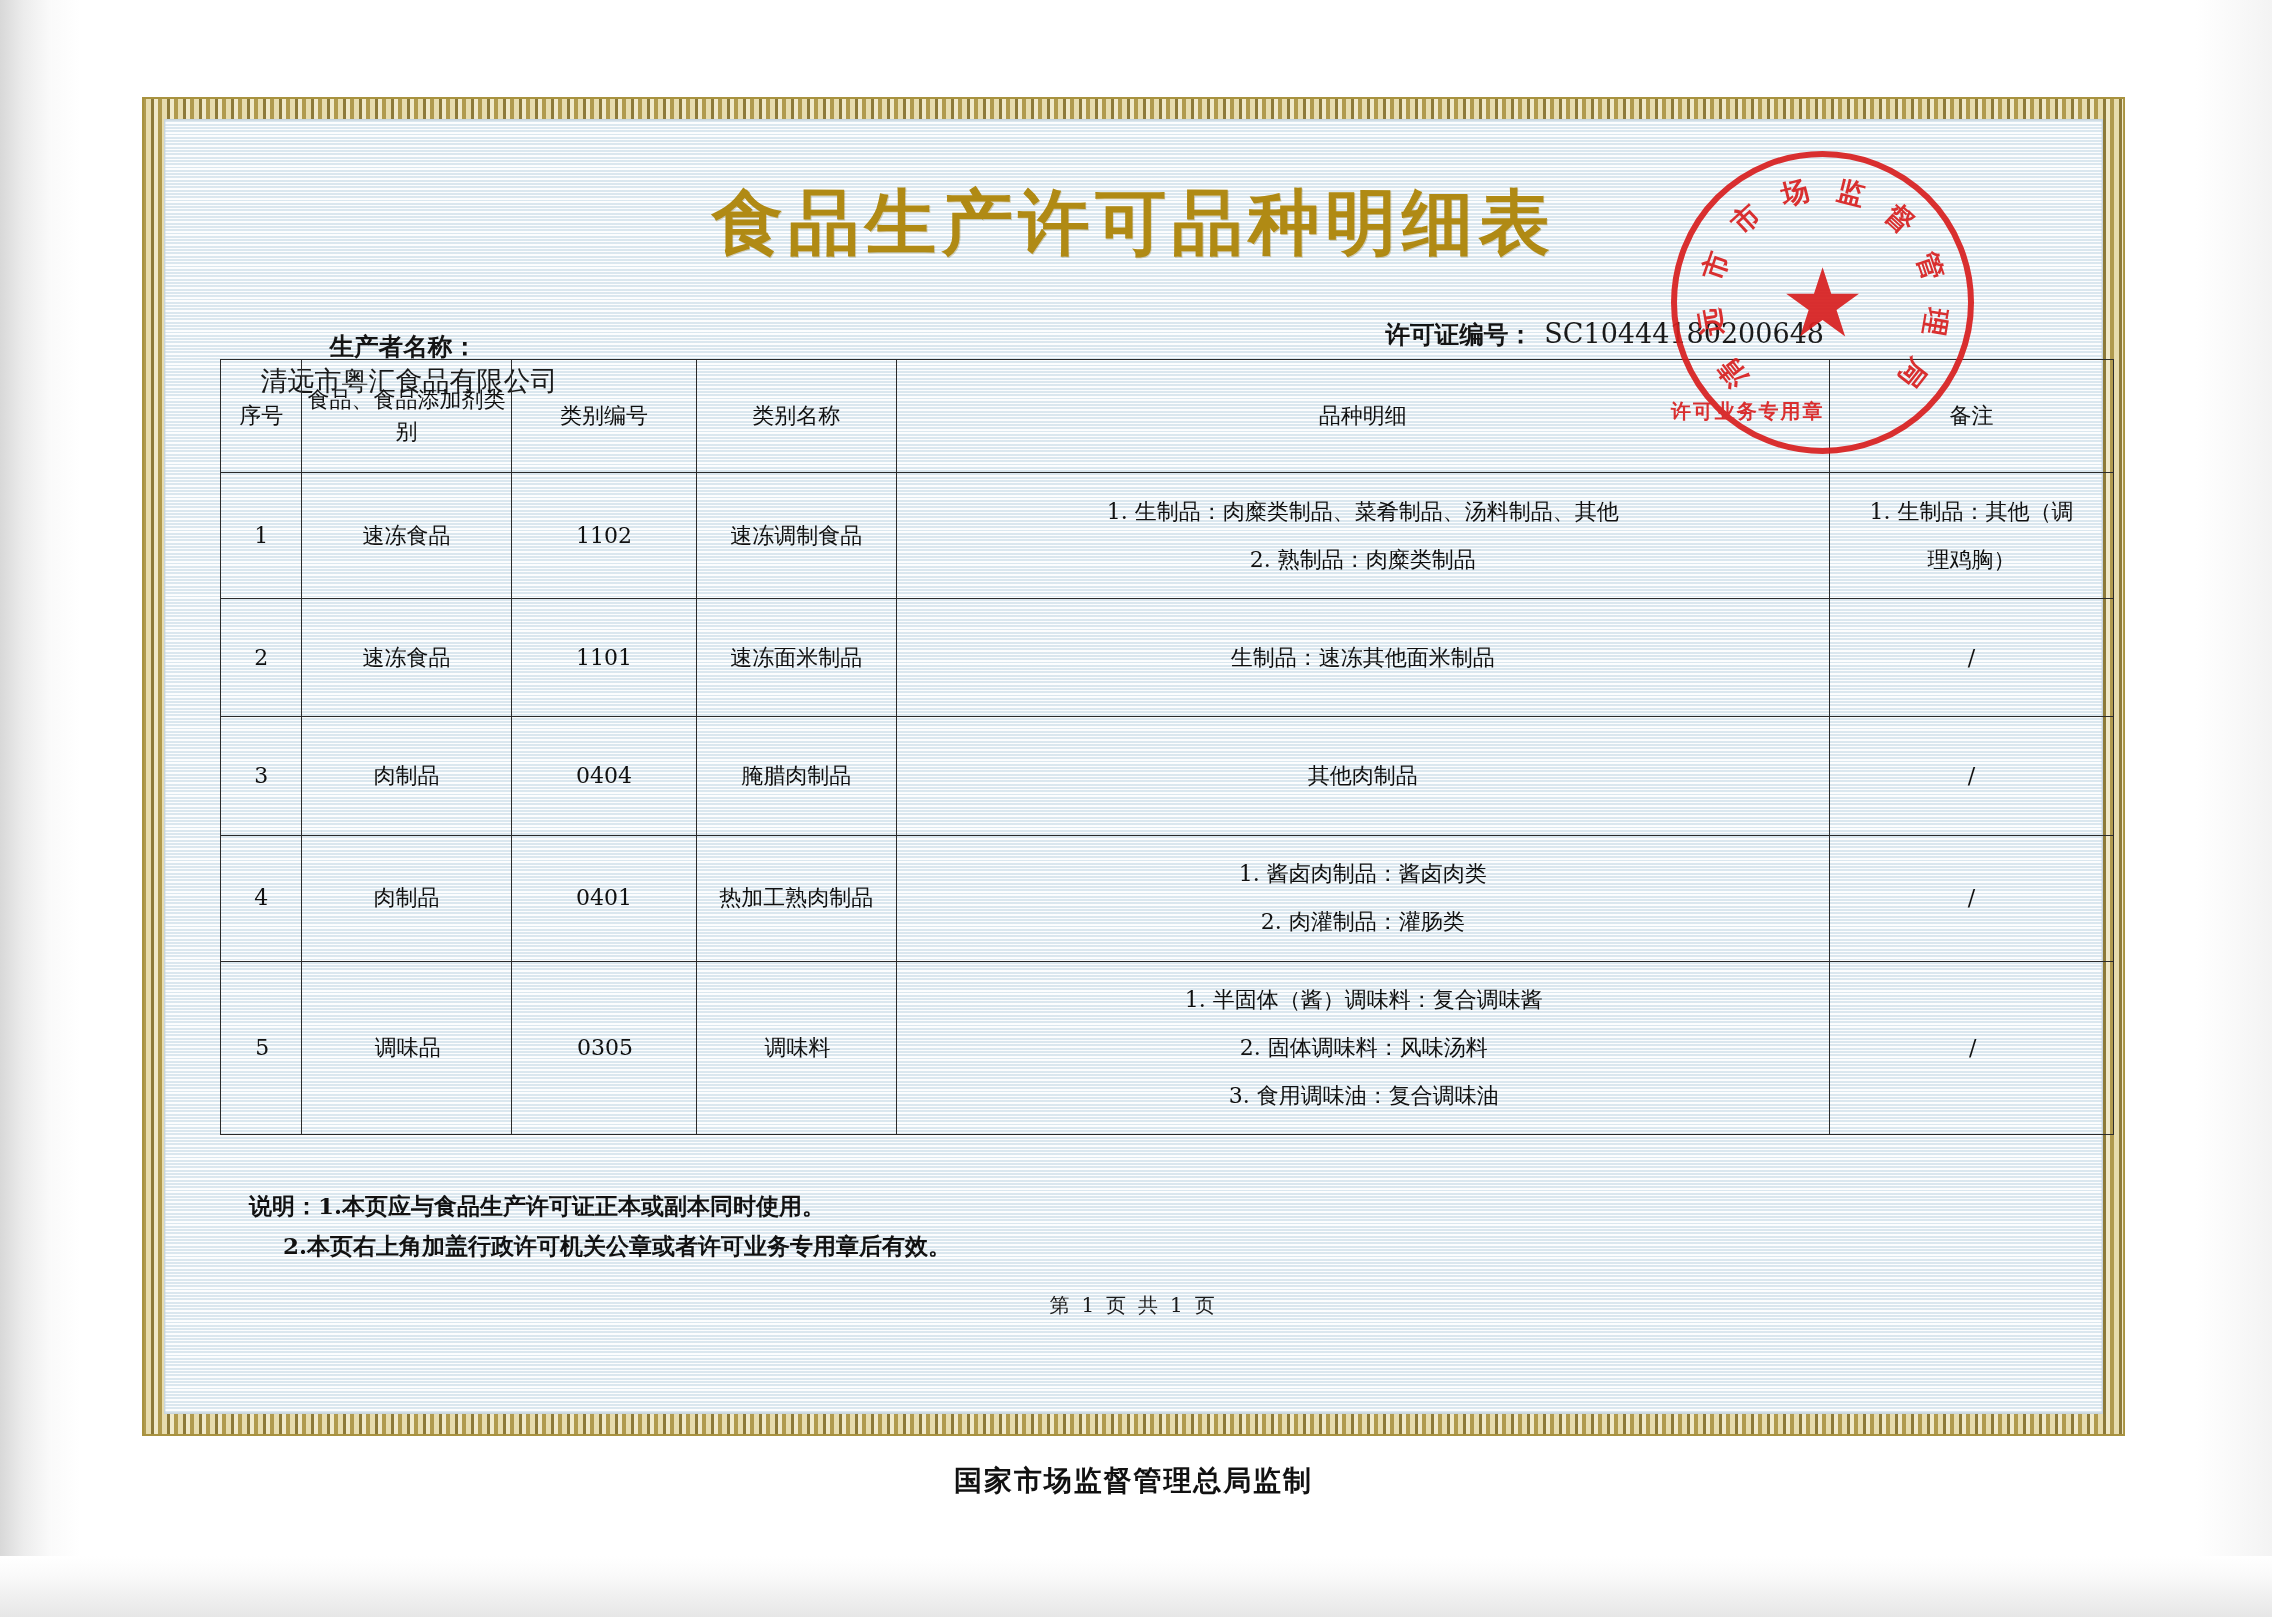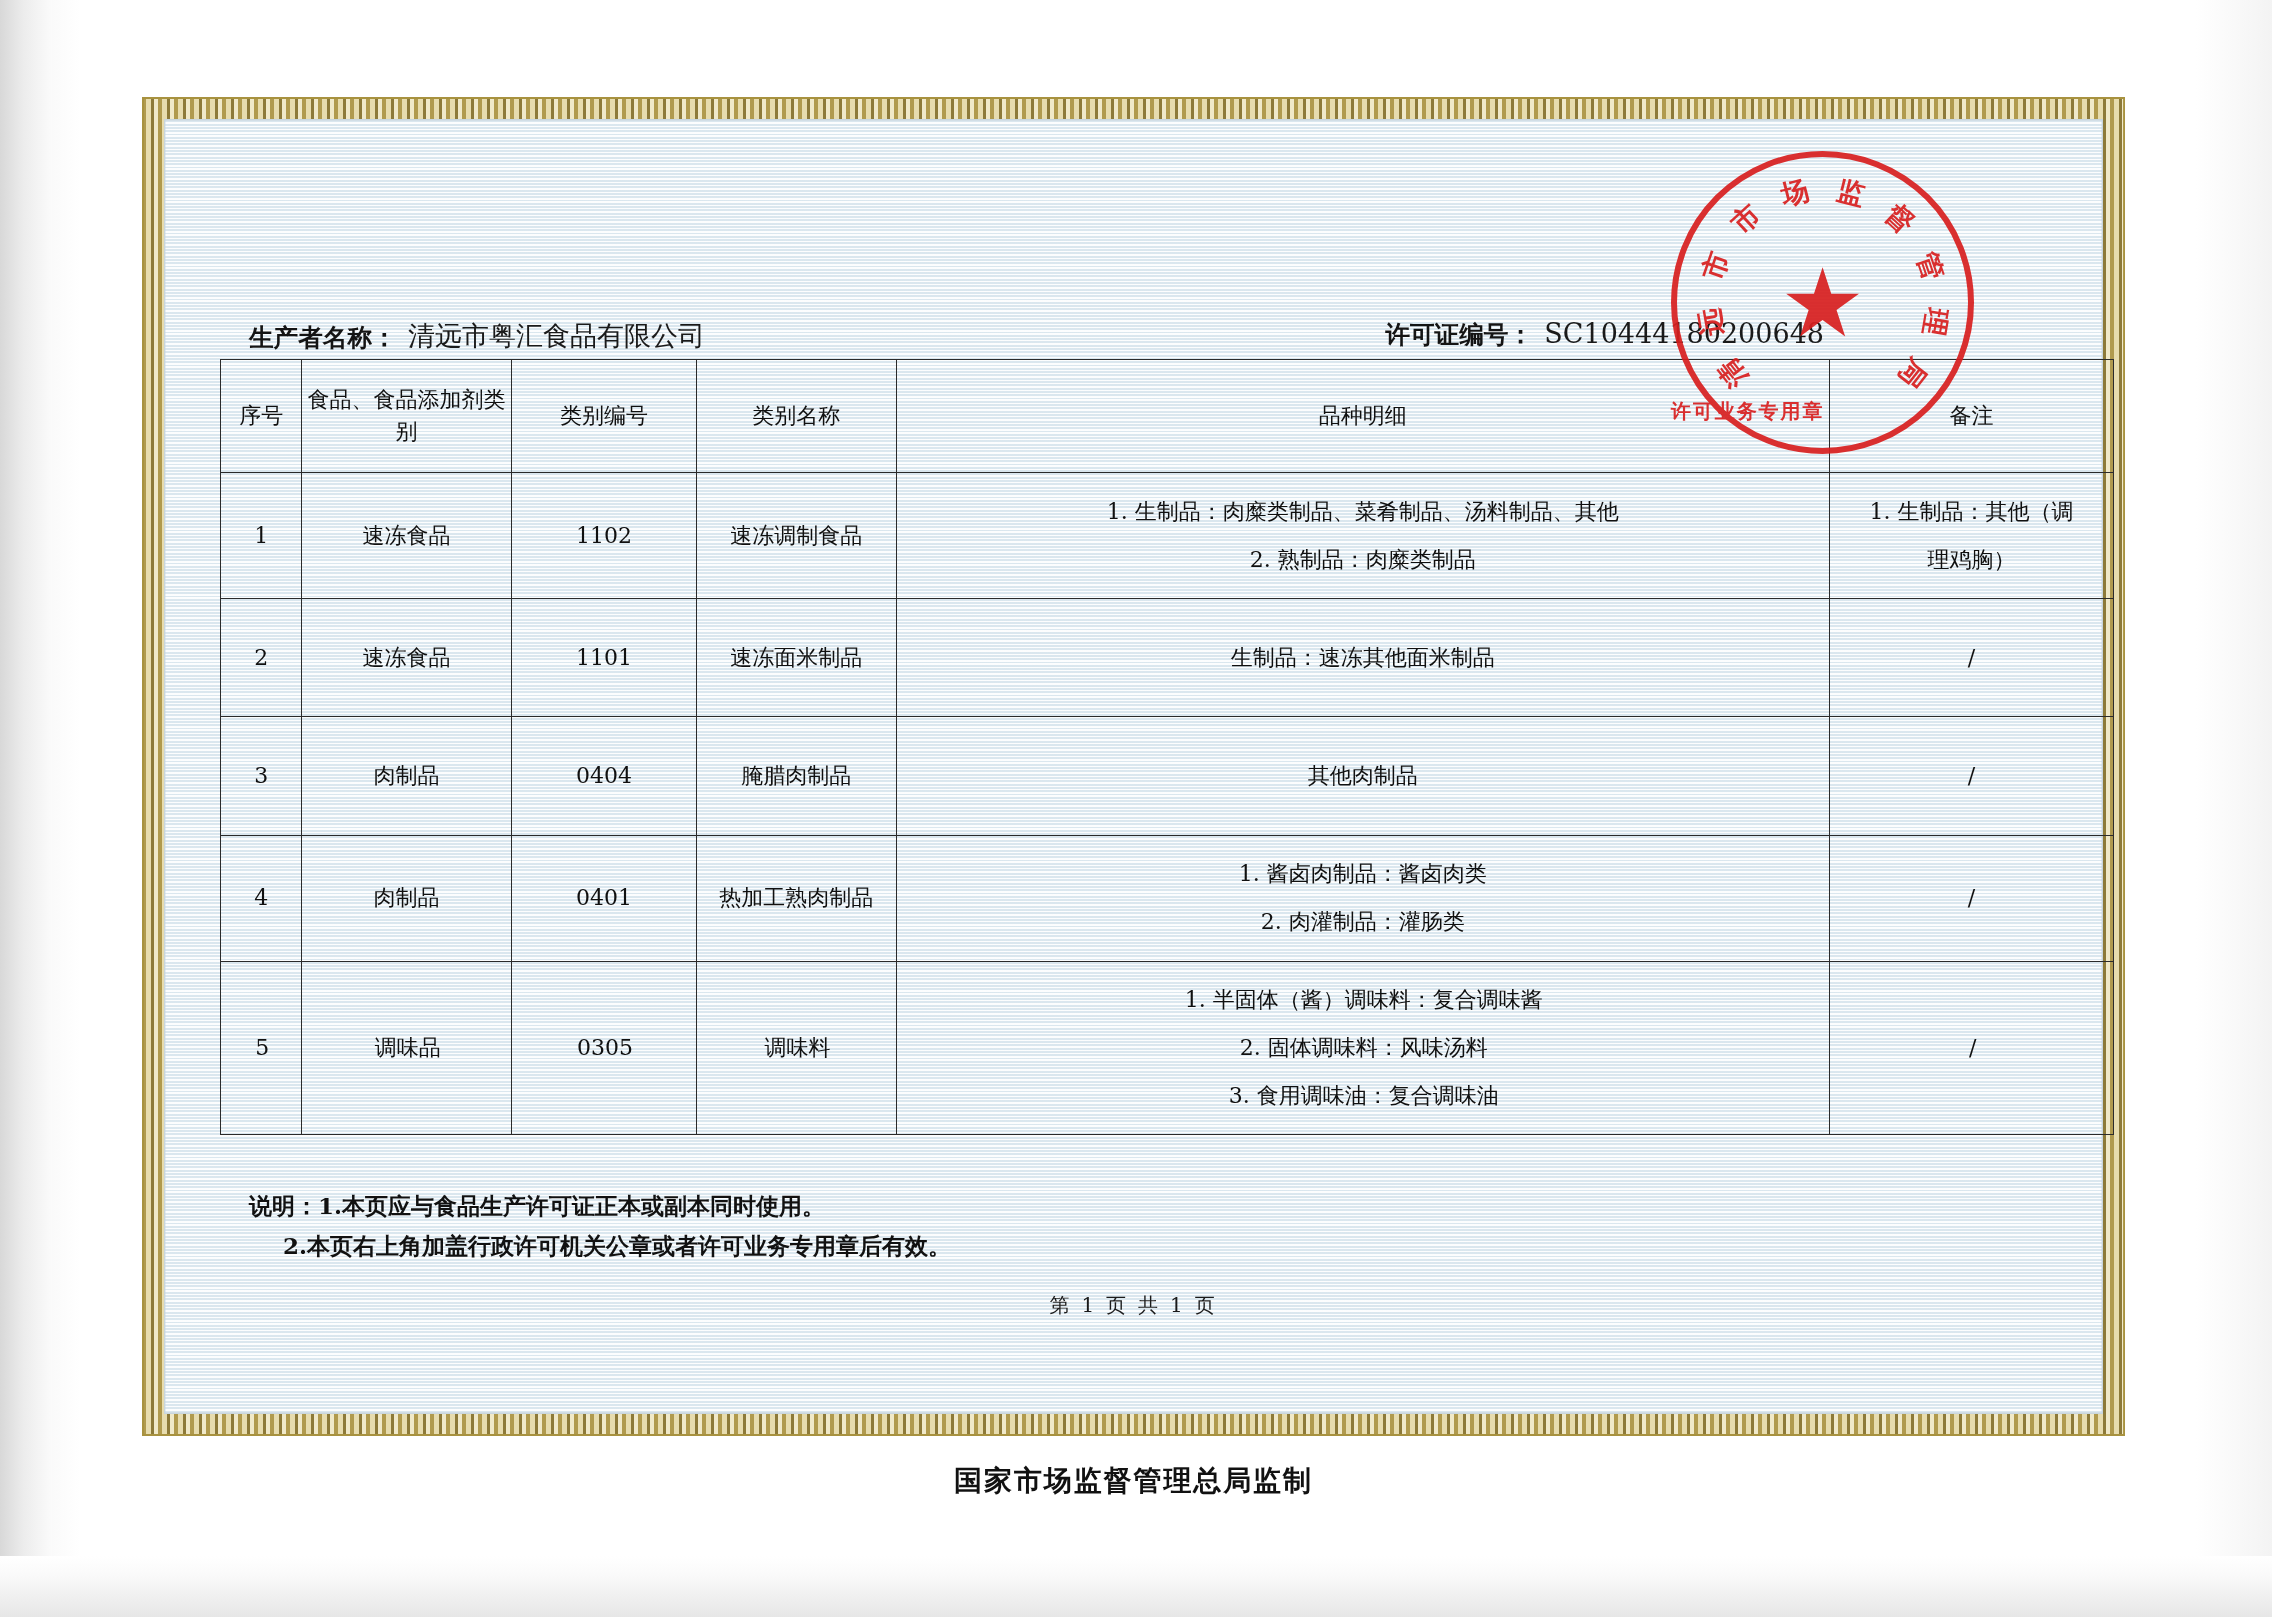--- a/index.html
+++ b/index.html
@@ -95,23 +95,24 @@
 
   .meta-row {
     position: absolute;
     left: 85px;
     top: 199px;
     width: 1779px;
     height: 38px;
   }
   .meta-left {
     position: absolute;
-    left: 0; top: 0;
+    left: 0; top: 12px;
     display: flex;
-    align-items: flex-end;
+    align-items: center;
+    flex-direction: column;
   }
   .meta-right {
     position: absolute;
     right: 204px; top: 0;
     display: flex;
     align-items: baseline;
   }
   .meta-label {
     font-family: "DejaVu Serif", "Liberation Serif", serif;
     font-weight: bold;
@@ -267,20 +268,21 @@
 <div class="page-shadow-bottom"></div>
 
 <div class="cert-frame">
   <div class="frame-band"></div>
   <div class="frame-inner-white"></div>
   <div class="frame-outline"></div>
 </div>
 
 <div class="content">
 
+  <div class="doc-title">食品生产许可品种明细表</div>
 
   <div class="meta-row">
     <div class="meta-left">
       <span class="meta-label">生产者名称：</span>
       <span class="meta-value">清远市粤汇食品有限公司</span>
     </div>
     <div class="meta-right">
       <span class="meta-label">许可证编号：</span>
       <span class="meta-value">SC10444180200648</span>
     </div>

